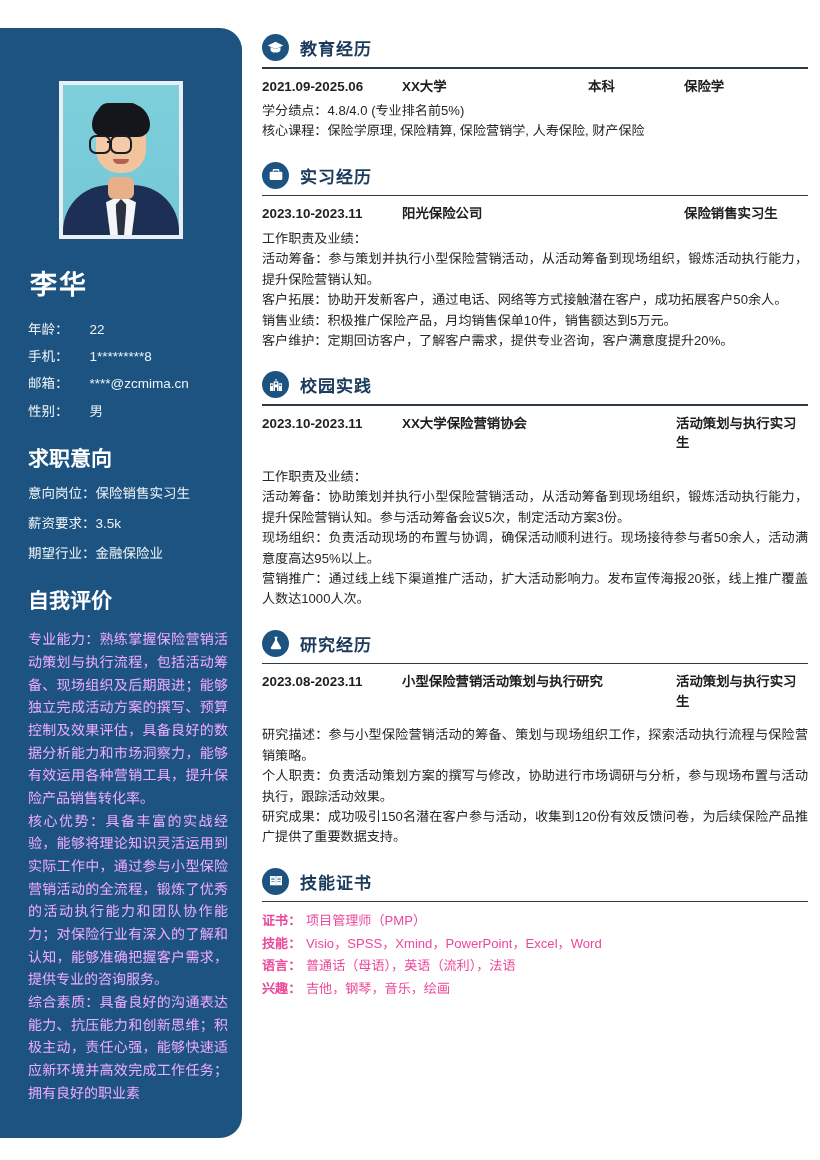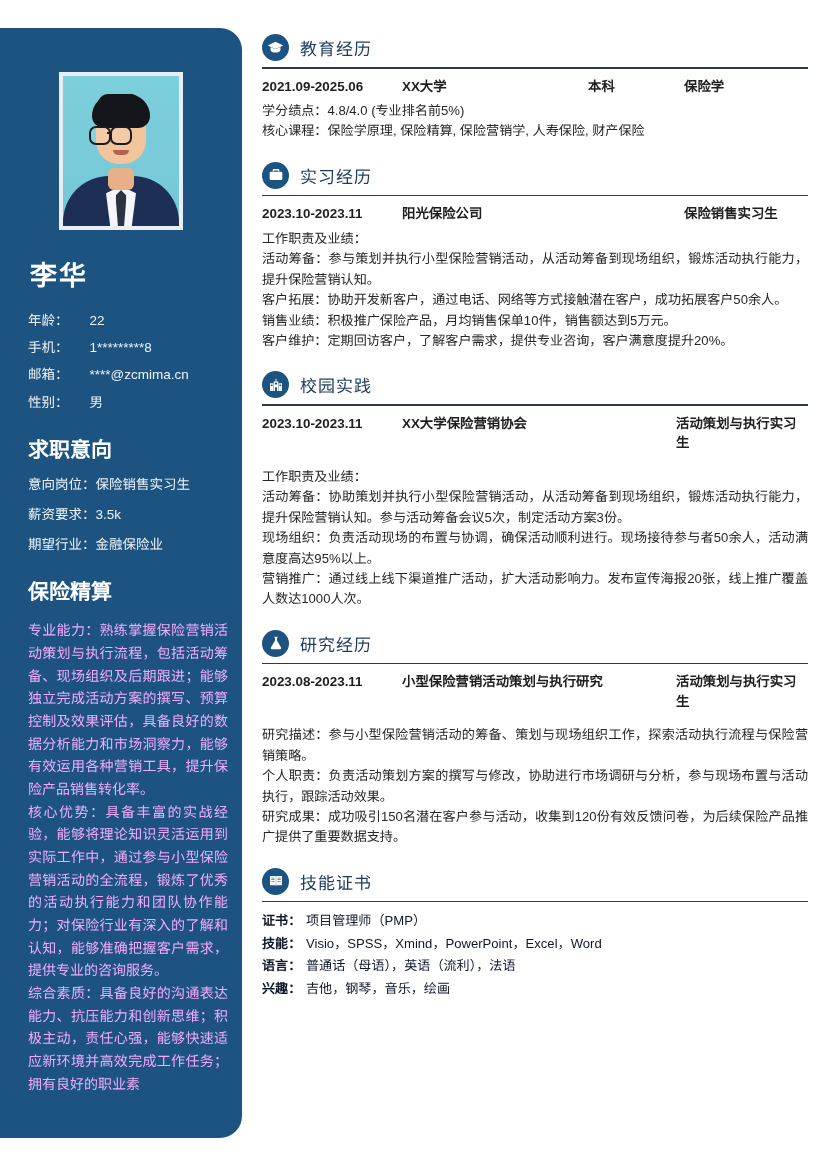--- a/index.html
+++ b/index.html
@@ -27,21 +27,21 @@
   .sidebar {
     position: absolute;
     left: 0;
     top: 28px;
     width: 242px;
     height: 1110px;
     background: #1d5380;
     border-top-right-radius: 22px;
     border-bottom-right-radius: 22px;
     box-sizing: border-box;
-    padding: 4px 18px;
+    padding: 13px 18px;
     overflow: hidden;
     color: #ffffff;
   }
   .photo-wrap {
     width: 124px;
     height: 158px;
     margin: 40px auto 0 auto;
     background: #e8eef2;
     padding: 4px;
     box-sizing: border-box;
@@ -220,21 +220,21 @@
     border-radius: 50%;
     background: #1d5380;
     display: flex;
     align-items: center;
     justify-content: center;
     flex: 0 0 auto;
   }
   .sec-icon svg { display: block; }
   .sec-title {
     font-size: 17px;
-    font-weight: normal;
+    font-weight: bold;
     color: #1b3a5c;
     letter-spacing: 1px;
   }
   .sec-rule {
     height: 1.6px;
     background: #2d3b47;
     margin: 0 0 8px 0;
   }
   .entry-head {
     display: flex;
@@ -253,21 +253,21 @@
     font-size: 13.1px;
     color: #262626;
     line-height: 1.56;
     margin: 0;
     text-align: justify;
   }
   .gap-sm { height: 9px; }
   .gap-md { height: 16px; }
   .kv-line {
     font-size: 13.1px;
-    color: #0f172a;
+    color: #ec4899;
     line-height: 1.72;
   }
   .kv-line .k {
     font-weight: bold;
     display: inline-block;
     min-width: 44px;
   }
 </style>
 </head>
 <body>
@@ -307,21 +307,21 @@
       <div class="contact-row">
         <span class="lbl">性别：</span><span class="val">男</span>
       </div>
     </div>
 
     <div class="side-section-title">求职意向</div>
     <div class="side-kv">意向岗位：保险销售实习生</div>
     <div class="side-kv">薪资要求：3.5k</div>
     <div class="side-kv">期望行业：金融保险业</div>
 
-    <div class="side-section-title">保险精算</div>
+    <div class="side-section-title">自我评价</div>
     <div class="side-para">专业能力：熟练掌握保险营销活动策划与执行流程，包括活动筹备、现场组织及后期跟进；能够独立完成活动方案的撰写、预算控制及效果评估，具备良好的数据分析能力和市场洞察力，能够有效运用各种营销工具，提升保险产品销售转化率。</div>
     <div class="side-para">核心优势：具备丰富的实战经验，能够将理论知识灵活运用到实际工作中，通过参与小型保险营销活动的全流程，锻炼了优秀的活动执行能力和团队协作能力；对保险行业有深入的了解和认知，能够准确把握客户需求，提供专业的咨询服务。</div>
     <div class="side-para">综合素质：具备良好的沟通表达能力、抗压能力和创新思维；积极主动，责任心强，能够快速适应新环境并高效完成工作任务；拥有良好的职业素</div>
   </aside>
 
   <main class="main">
 
     <section class="section">
       <div class="sec-head">
         <span class="sec-icon">

